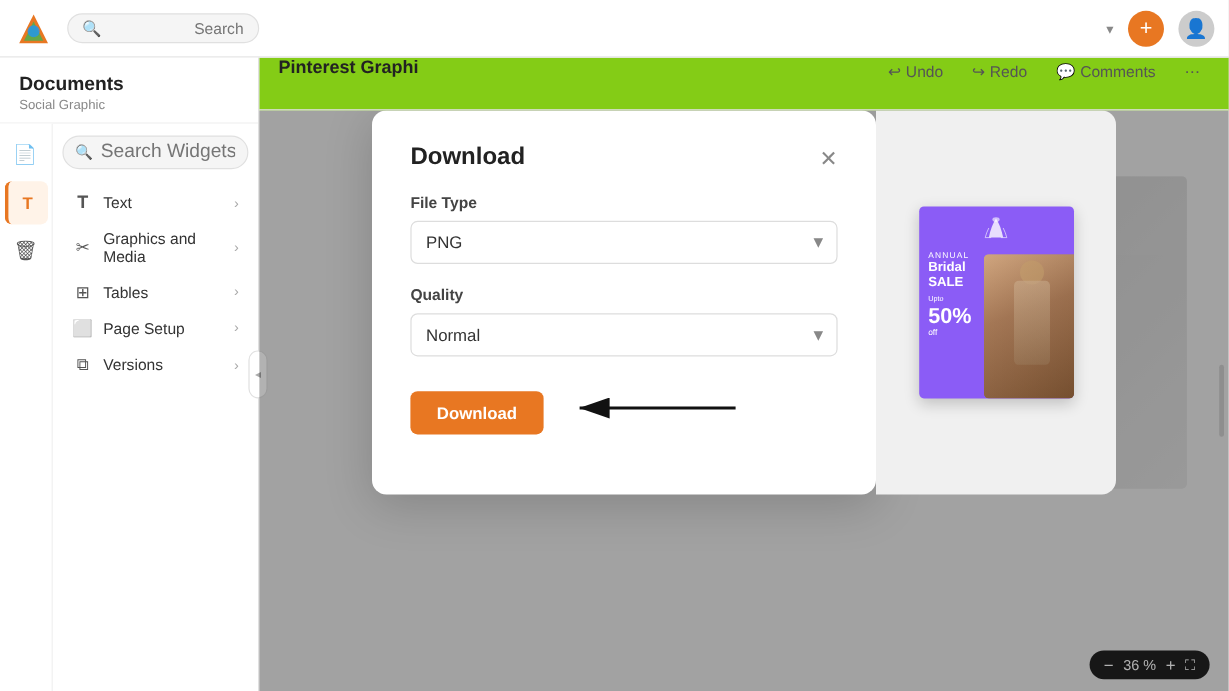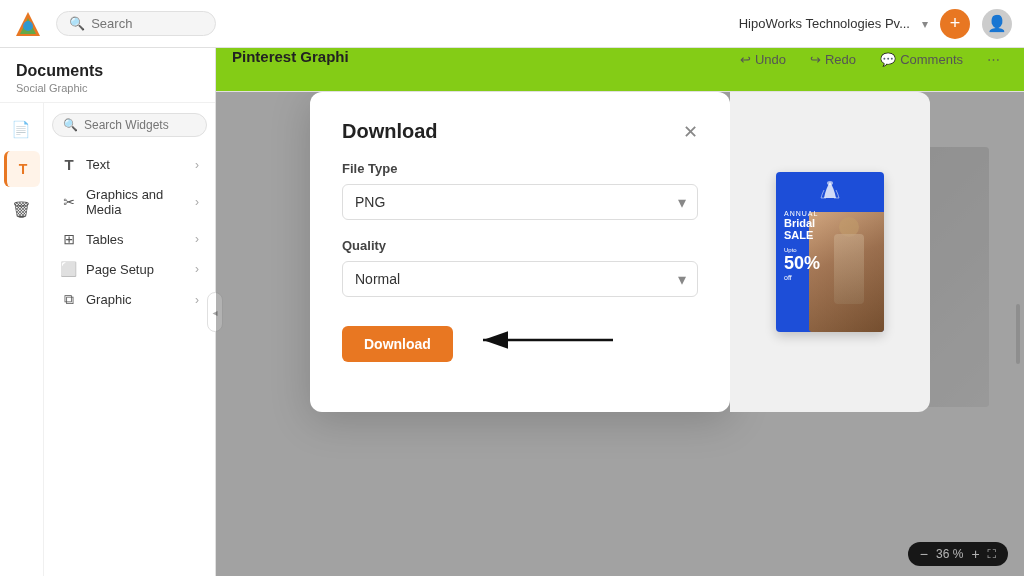--- a/index.html
+++ b/index.html
@@ -31,20 +31,21 @@
       width: 160px;
       gap: 6px;
     }
     .search-bar input {
       background: none;
       border: none;
       outline: none;
       font-size: 13px;
       color: #555;
       width: 100%;
+      text-align: right;
     }
     .header-right {
       margin-left: auto;
       display: flex;
       align-items: center;
       gap: 12px;
     }
     .header-company {
       font-size: 13px;
       color: #333;
@@ -139,21 +140,21 @@
       align-items: center;
       background: #f5f5f5;
       border: 1px solid #e0e0e0;
       border-radius: 16px;
       padding: 4px 10px;
       gap: 6px;
       margin-bottom: 12px;
     }
     .widget-search input {
       background: none; border: none; outline: none;
-      font-size: 12px; color: #666; width: 100%;
+      font-size: 16px; color: #666; width: 100%;
     }
     .sidebar-menu-item {
       display: flex;
       align-items: center;
       padding: 7px 8px;
       border-radius: 6px;
       cursor: pointer;
       font-size: 13px;
       color: #333;
       gap: 8px;
@@ -309,23 +310,23 @@
       padding: 10px 22px;
       font-size: 14px;
       font-weight: 600;
       cursor: pointer;
       width: fit-content;
       margin-top: 8px;
     }
 
     
     .bridal-card {
-      width: 108px;
+      width: 129px;
       height: 160px;
-      background: #1d4ed8;
+      background: #8b5cf6;
       border-radius: 4px;
       position: relative;
       overflow: hidden;
       display: flex;
       flex-direction: column;
       align-items: flex-start;
       padding: 10px 8px;
       box-shadow: 0 4px 12px rgba(0,0,0,0.2);
     }
     .bridal-card-text {
@@ -409,21 +410,20 @@
       <circle cx="16" cy="18" r="5" fill="#2196f3" opacity="0.8"></circle>
     </svg>
   </div>
 
   <div class="search-bar">
     <span style="color:#aaa;font-size:13px;">🔍</span>
     <input type="text" placeholder="Search" style="">
   </div>
 
   <div class="header-right">
-    <span class="header-company">HipoWorks Technologies Pv...</span>
     <span style="color:#888;font-size:12px;">▾</span>
     <button class="header-plus-btn">+</button>
     <div class="header-avatar">
       <span style="font-size:16px;">👤</span>
     </div>
   </div>
 </div>
 
 <div class="main-layout">
 
@@ -472,21 +472,21 @@
         </div>
 
         <div class="sidebar-menu-item">
           <span class="item-icon">⬜</span>
           <span class="item-label">Page Setup</span>
           <span class="item-chevron">›</span>
         </div>
 
         <div class="sidebar-menu-item">
           <span class="item-icon">⧉</span>
-          <span class="item-label">Graphic</span>
+          <span class="item-label">Versions</span>
           <span class="item-chevron">›</span>
         </div>
       </div>
     </div>
 
     <div class="collapse-handle">
       <span>◂</span>
     </div>
   </div>
 

